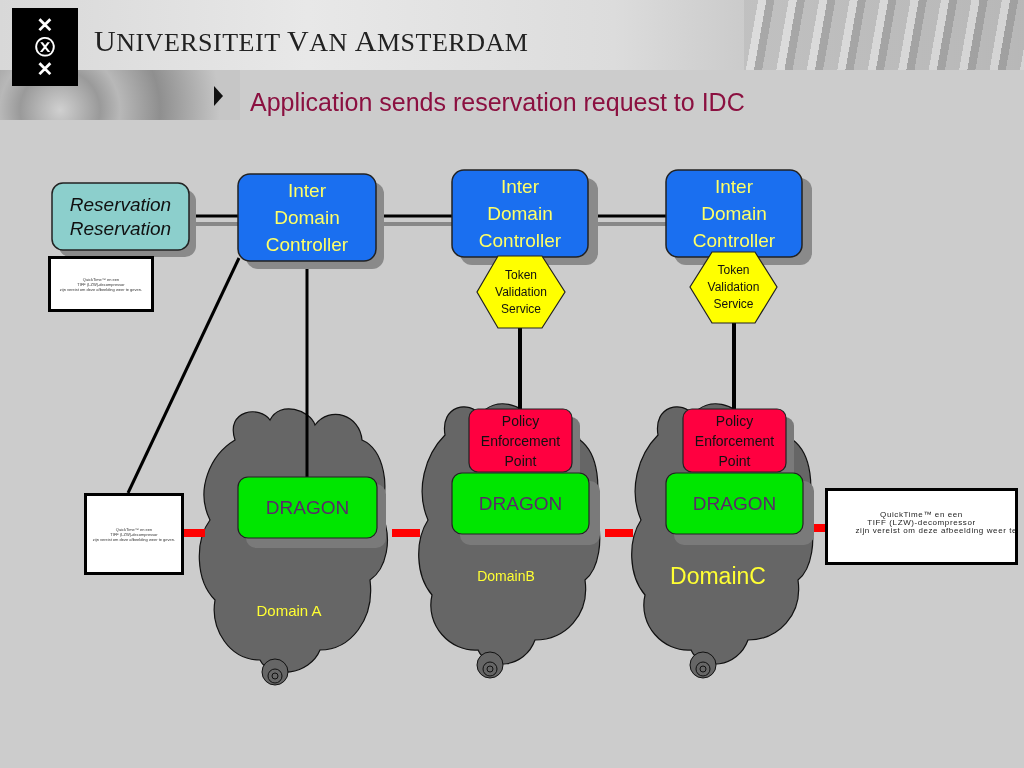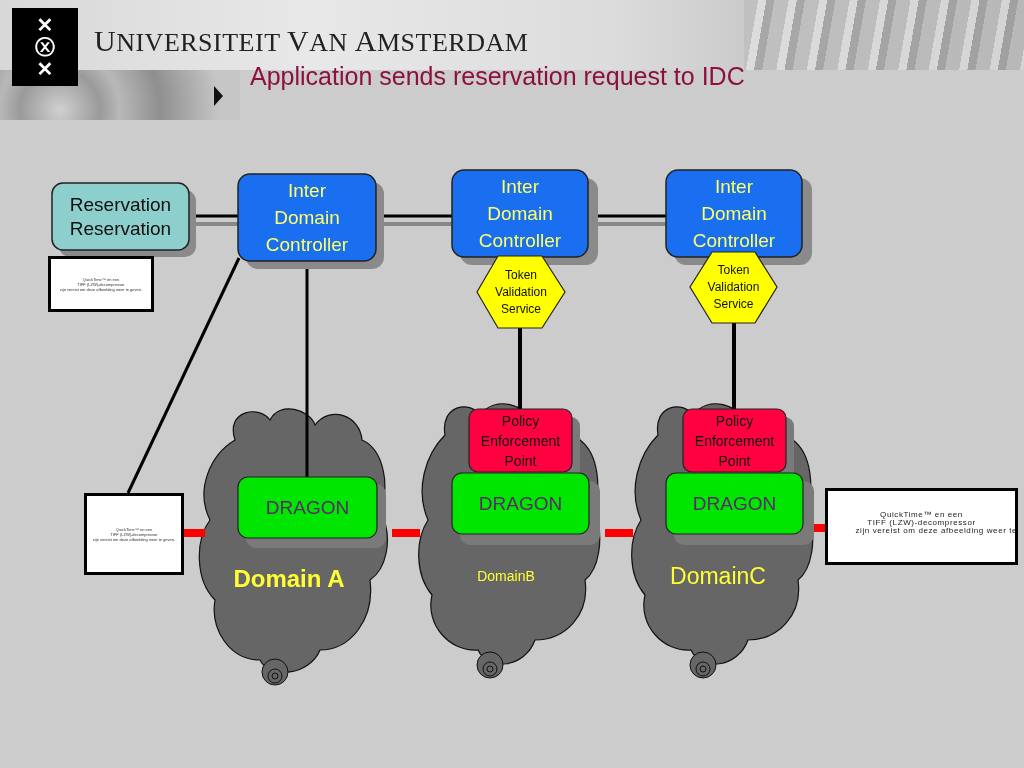--- a/index.html
+++ b/index.html
@@ -9,21 +9,21 @@
   .header-building { position:absolute; right:0; top:0; width:280px; height:70px;
     background:repeating-linear-gradient(100deg,#bdbdbd 0 14px,#e2e2e2 14px 22px,#9d9d9d 22px 30px); opacity:0.75; }
   .photo-strip { position:absolute; left:0; top:70px; width:240px; height:50px;
     background:radial-gradient(circle at 60px 40px,#d0d0d0 0,#9a9a9a 40px,#b8b8b8 60px,#8f8f8f 100px,#c6c6c6 160px); }
   .logo { position:absolute; left:12px; top:8px; width:66px; height:78px; background:#000; color:#fff;
     display:flex; flex-direction:column; align-items:center; justify-content:center; font-weight:bold; font-size:20px; line-height:22px; }
   .uni-name { position:absolute; left:94px; top:24px; font-family:"Liberation Serif", serif; font-size:26px; color:#222; letter-spacing:0.5px;text-align:center; }
   .uni-name .big { font-size:30px; }
   .arrow { position:absolute; left:214px; top:86px; width:0; height:0;
     border-top:10px solid transparent; border-bottom:10px solid transparent; border-left:9px solid #111; }
-  .title { position:absolute; left:250px; top:62px; font-size:25px; color:#8b1040; }
+  .title { position:absolute; left:250px; top:88px; font-size:25px; color:#8b1040; }
   svg.diagram { position:absolute; left:0; top:0; }
   .label { position:absolute; text-align:center; display:flex; align-items:center; justify-content:center; flex-direction:column; }
   .qt-small { position:absolute; background:#fff; border:3px solid #000; display:flex; align-items:center; justify-content:center; text-align:center; font-size:4px; line-height:5px; color:#333; overflow:hidden; }
   .qt-large { position:absolute; background:#fff; border:3px solid #000; display:flex; align-items:center; justify-content:flex-start; flex-direction:column; padding-top:20px; box-sizing:border-box; font-size:8px; line-height:8px; color:#222; overflow:hidden; white-space:nowrap; letter-spacing:0.6px; }
 </style>
 </head>
 <body>
 
 <div class="header">
   <div class="header-building"></div>
@@ -97,21 +97,21 @@
   <rect x="666" y="170" width="136" height="87" rx="12" fill="#1a6ff0" stroke="#222" stroke-width="1.5"></rect>
   <polygon points="498,256 542,256 565,292 542,328 498,328 477,292" fill="#ffff00" stroke="#222" stroke-width="1.2"></polygon>
   <polygon points="712,252 755,252 777,287 755,323 712,323 690,287" fill="#ffff00" stroke="#222" stroke-width="1.2"></polygon>
   <rect x="469" y="409" width="103" height="63" rx="9" fill="#ff0040" stroke="#222" stroke-width="1.2"></rect>
   <rect x="683" y="409" width="103" height="63" rx="9" fill="#ff0040" stroke="#222" stroke-width="1.2"></rect>
   <rect x="238" y="477" width="139" height="61" rx="10" fill="#00e600" stroke="#222" stroke-width="1.2"></rect>
   <rect x="452" y="473" width="137" height="61" rx="10" fill="#00e600" stroke="#222" stroke-width="1.2"></rect>
   <rect x="666" y="473" width="137" height="61" rx="10" fill="#00e600" stroke="#222" stroke-width="1.2"></rect>
 </svg>
 
-<div class="label" style="left:52px;top:183px;width:137px;height:67px;font-size:19px;line-height:24px;color:#111;">
+<div class="label" style="left:52px;top:183px;width:137px;height:67px;font-size:19px;line-height:24px;color:#111;font-style:italic;">
   <span>Reservation</span>
   <span>Reservation</span>
 </div>
 
 <div class="label" style="left:238px;top:174px;width:138px;height:87px;font-size:19px;line-height:27px;color:#ffff66;">
   <span>Inter</span>
   <span>Domain</span>
   <span>Controller</span>
 </div>
 <div class="label" style="left:452px;top:170px;width:136px;height:87px;font-size:19px;line-height:27px;color:#ffff66;">
@@ -144,21 +144,21 @@
 <div class="label" style="left:683px;top:409px;width:103px;height:63px;font-size:14px;line-height:20px;color:#111;">
   <span>Policy</span>
   <span>Enforcement</span>
   <span>Point</span>
 </div>
 
 <div class="label" style="left:238px;top:477px;width:139px;height:61px;font-size:19px;color:#5a2a6a;">DRAGON</div>
 <div class="label" style="left:452px;top:473px;width:137px;height:61px;font-size:19px;color:#5a2a6a;">DRAGON</div>
 <div class="label" style="left:666px;top:473px;width:137px;height:61px;font-size:19px;color:#5a2a6a;">DRAGON</div>
 
-<div class="label" style="left:230px;top:565px;width:118px;height:28px;font-size:24px;color:#ffff33;font-weight:bold;">Domain A</div>
+<div class="label" style="left:230px;top:596px;width:118px;height:28px;font-size:15px;color:#ffff33;">Domain A</div>
 <div class="label" style="left:450px;top:562px;width:112px;height:28px;font-size:14px;color:#ffff33;">DomainB</div>
 <div class="label" style="left:662px;top:562px;width:112px;height:28px;font-size:23px;color:#ffff33;">DomainC</div>
 
 <div class="qt-small" style="left:48px;top:256px;width:100px;height:50px;">
   <div>
     <div>QuickTime™ en een</div>
     <div>TIFF (LZW)-decompressor</div>
     <div>zijn vereist om deze afbeelding weer te geven.</div>
   </div>
 </div>

